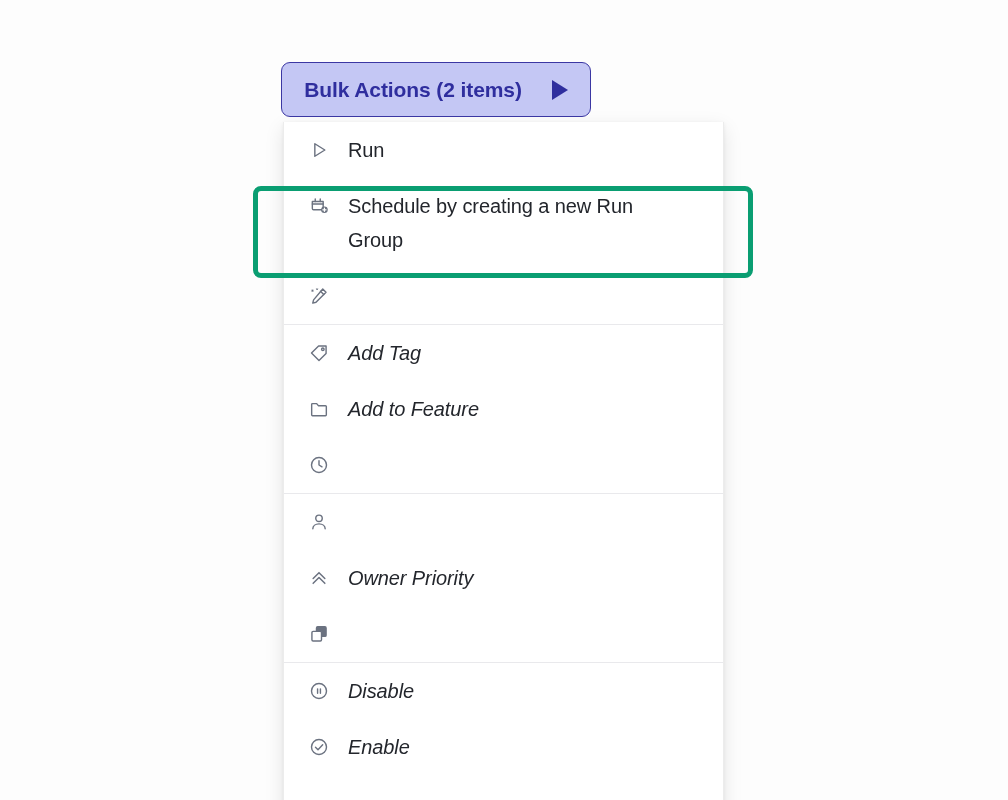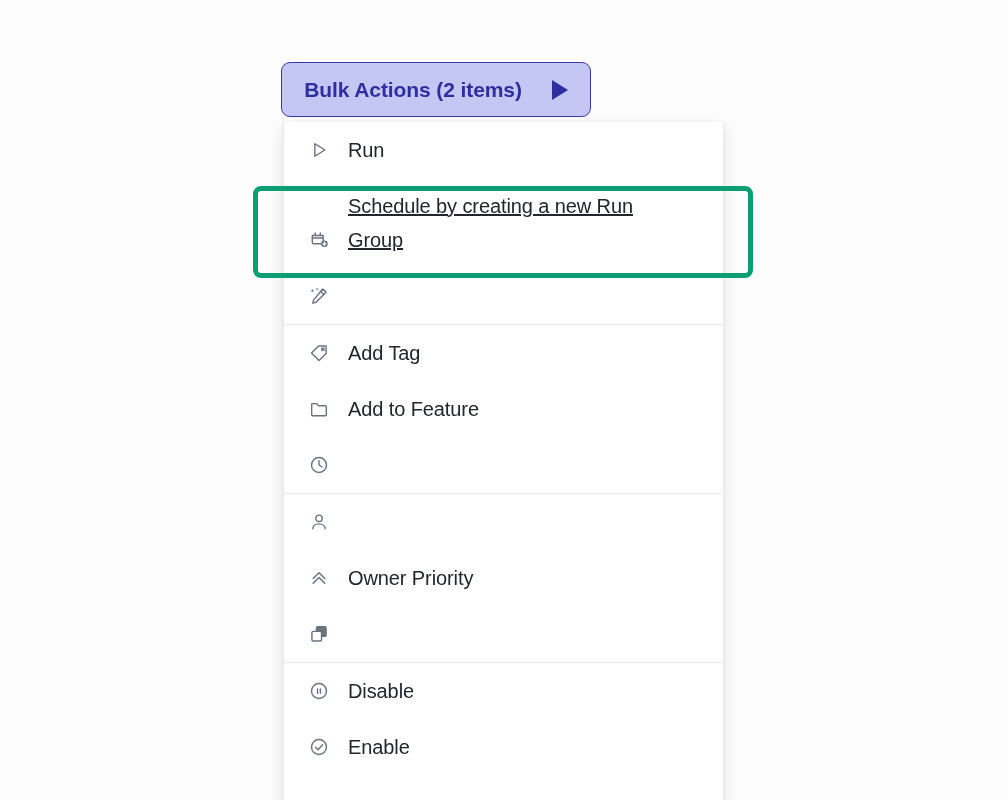--- a/index.html
+++ b/index.html
@@ -60,25 +60,26 @@
     background: #ffffff;
     border: 1px solid #ececec;
     border-top: none;
     box-shadow: 0 6px 18px rgba(0,0,0,0.10), 0 1px 4px rgba(0,0,0,0.06);
     z-index: 2;
     overflow: hidden;
   }
 
   .menu-group + .menu-group {
     border-top: 1px solid #e9e9ec;
+    font-style: italic;
   }
 
   .menu-item {
     display: flex;
-    align-items: flex-end;
+    align-items: flex-start;
     gap: 19px;
     padding: 0 18px 0 25px;
     min-height: 56px;
     box-sizing: border-box;
     cursor: pointer;
   }
   .menu-item .mi-icon {
     flex: 0 0 20px;
     width: 20px;
     height: 56px;
@@ -92,21 +93,20 @@
   }
   .menu-item .mi-label {
     font-size: 20px;
     line-height: 34px;
     padding: 11px 0;
     color: #23262c;
     letter-spacing: -0.1px;
   }
   .menu-item.two-line .mi-label {
     max-width: 345px;
-    text-decoration: underline;
   }
 
   
   #highlight-box {
     position: absolute;
     left: 253px;
     top: 186px;
     width: 500px;
     height: 92px;
     box-sizing: border-box;

